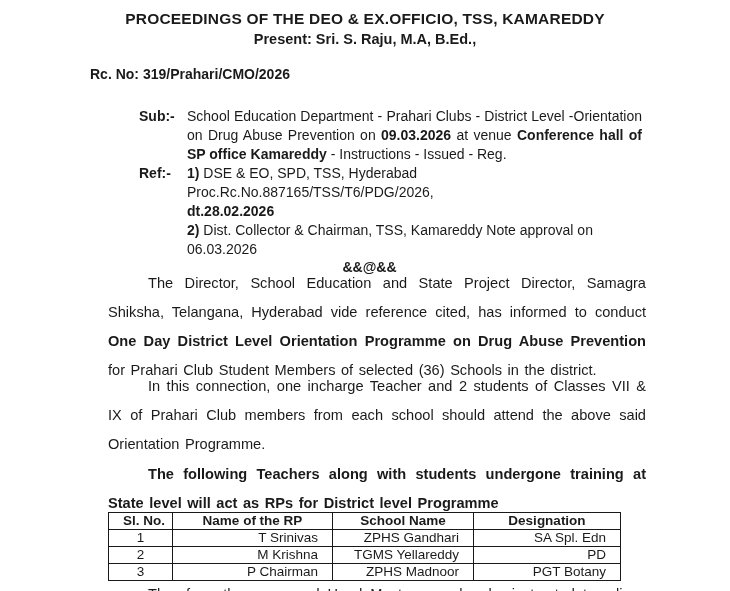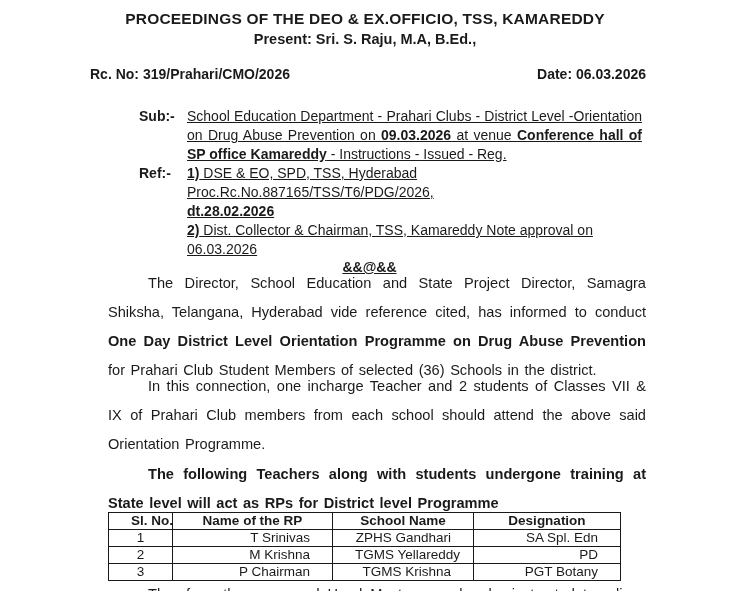--- a/index.html
+++ b/index.html
@@ -23,21 +23,21 @@
   .rc-row{
     display:flex;justify-content:space-between;
     margin:17px 84px 0 90px;
     font-weight:bold;font-size:14px;line-height:17px;
   }
 
   
   .sub-ref{margin:24px 88px 0 122px;font-size:14px;line-height:19px;}
   .blk{display:flex;margin-left:17px;}
   .blk-label{flex:0 0 48px;font-weight:bold;}
-  .blk-content{flex:1;text-decoration:underline;}
+  .blk-content{flex:1;}
   .sub-content{text-align:justify;}
   .ref-item-date{font-weight:bold;}
   .ref-sep{
     text-align:center;font-weight:bold;line-height:16px;
     transform:translateX(-45px);
   }
 
   
   .para{
     margin-left:108px;margin-right:84px;
@@ -53,21 +53,21 @@
   
   .rp-table{
     border-collapse:collapse;
     margin-left:108px;margin-top:-6px;
     width:512px;
     font-size:13.5px;
     table-layout:fixed;
   }
   .rp-table th,.rp-table td{
     border:1.6px solid #1d1d1d;
-    padding:0px 22px;
+    padding:0px 14px;
     line-height:16px;
     height:16px;
     overflow:hidden;white-space:nowrap;
   }
   .rp-table th{font-weight:bold;text-align:center;}
   .rp-table td{text-align:right;}
   .rp-table td.center{text-align:center;}
   .col-sl{width:64px;}
   .col-name{width:160px;}
   .col-school{width:141px;}
@@ -78,21 +78,20 @@
 
 <div class="page">
 
   <div class="title-block">
     <div class="title-line1">PROCEEDINGS OF THE DEO &amp; EX.OFFICIO, TSS, KAMAREDDY</div>
     <div class="title-line2">Present: Sri. S. Raju, M.A, B.Ed.,</div>
   </div>
 
   <div class="rc-row">
     <span>Rc. No: 319/Prahari/CMO/2026</span>
-    <span>Date: 06.03.2026</span>
   </div>
 
   <div class="sub-ref">
 
     <div class="blk">
       <span class="blk-label">Sub:-</span>
       <div class="blk-content sub-content"><span>School Education Department - Prahari Clubs - District Level -Orientation on Drug Abuse Prevention on </span><b>09.03.2026</b><span> at venue </span><b>Conference hall of SP office Kamareddy</b><span> - Instructions - Issued - Reg.</span></div>
     </div>
 
     <div class="blk">
@@ -136,21 +135,21 @@
       </tr>
       <tr>
         <td class="center">2</td>
         <td>M Krishna</td>
         <td>TGMS Yellareddy</td>
         <td>PD</td>
       </tr>
       <tr>
         <td class="center">3</td>
         <td>P Chairman</td>
-        <td>TGMS Krishna</td>
+        <td>ZPHS Madnoor</td>
         <td>PGT Botany</td>
       </tr>
     </tbody>
   </table>
 
   <div class="para p4">Therefore, the concerned Head Masters are hereby instructed to relieve the incharge teachers of Prahari Club and their Students to attend the Orientation Programme with instructions to report to Sri. B. Nagavender, CMO of this office (9440678993) on</div>
 
 </div>
 
 </body></html>

